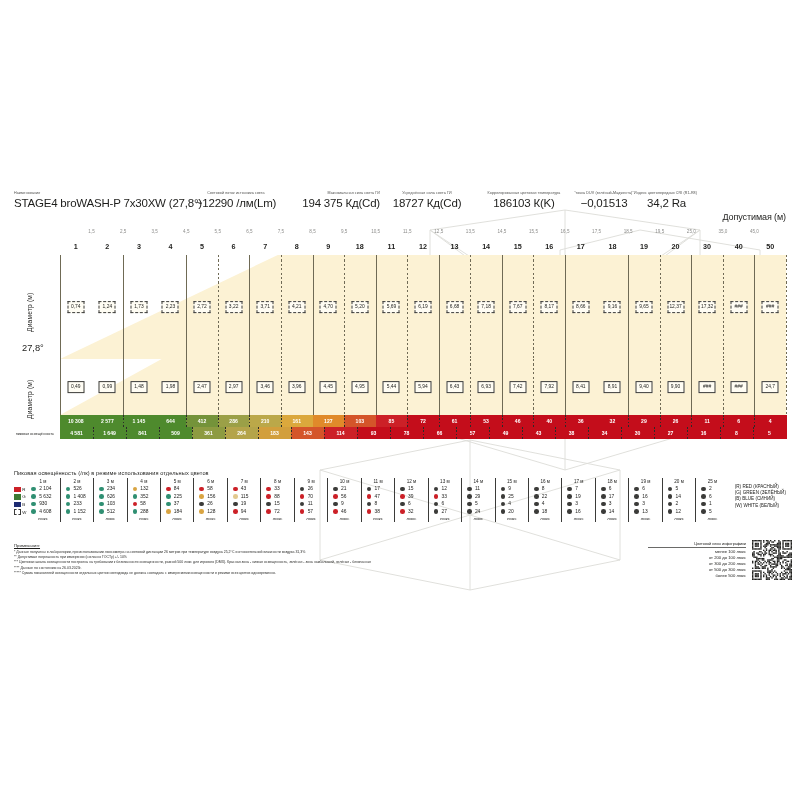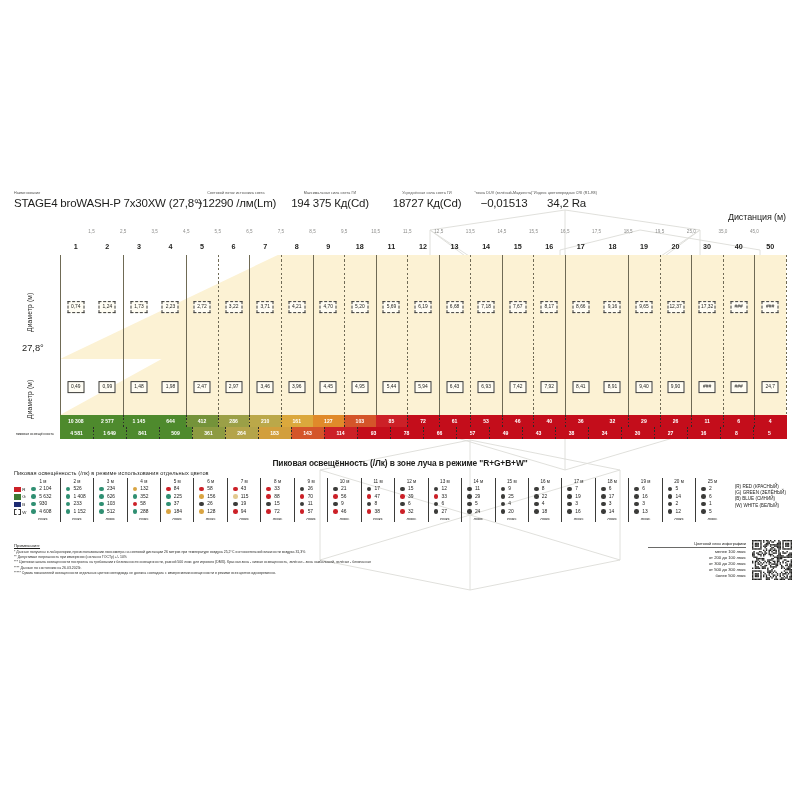--- a/index.html
+++ b/index.html
@@ -32,21 +32,21 @@
     line-height:5px; white-space:nowrap;
   }
   .hdr-val {
     font-size:11.5px; line-height:14px; white-space:nowrap;
     font-family:"Liberation Sans", sans-serif;
     letter-spacing:-.2px;
   }
   .hdr-c0 { width:178px; }
   .hdr-c1 { width:88px; text-align:center; }
   .hdr-c2 { width:100px; text-align:center; }
-  .hdr-c3 { width:100px; text-align:center; }
+  .hdr-c3 { width:100px; text-align:center;align-items:flex-end; }
   .hdr-c4 { width:94px;  text-align:center; }
   .hdr-c5 { width:100px; text-align:center; }
   .hdr-c6 { width:60px;  text-align:center; }
   .hdr-c7 { width:52px;  text-align:right; }
   .hdr-c1 .hdr-lbl,.hdr-c2 .hdr-lbl,.hdr-c3 .hdr-lbl,.hdr-c4 .hdr-lbl,
   .hdr-c5 .hdr-lbl,.hdr-c6 .hdr-lbl,.hdr-c7 .hdr-lbl { text-align:center; }
   .hdr-c7 .hdr-lbl { text-align:right; }
 
   
   .orange-bar {
@@ -197,31 +197,35 @@
       <div class="hdr-val">~12290 /лм(Lm)</div>
     </div>
     <div class="hdr-cell hdr-c3">
       <div class="hdr-lbl">Максимальная сила света ГИ</div>
       <div class="hdr-val">194 375 Кд(Cd)</div>
     </div>
     <div class="hdr-cell hdr-c4">
       <div class="hdr-lbl">Усреднённая сила света ГИ</div>
       <div class="hdr-val">18727 Кд(Cd)</div>
     </div>
+    <div class="hdr-cell hdr-c5">
+      <div class="hdr-lbl">Коррелированная цветовая температура</div>
+      <div class="hdr-val">186103 К(K)</div>
+    </div>
     <div class="hdr-cell hdr-c6">
       <div class="hdr-lbl">"точка DUV (зелёный-Маджента)"</div>
       <div class="hdr-val">−0,01513</div>
     </div>
     <div class="hdr-cell hdr-c7">
       <div class="hdr-lbl">Индекс цветопередачи CRI (R1-R8)</div>
       <div class="hdr-val">34,2 Ra</div>
     </div>
   </div>
 
-  <div class="dist-label">Дистанция (м)</div>
+  <div class="dist-label">Допустимая (м)</div>
 
   <div class="tbl" id="tbl">
     <div class="halfrow" id="halfrow">
         <div class="hl" style="left: 31.5652px;">1,5</div>
         <div class="hl" style="left: 63.1304px;">2,5</div>
         <div class="hl" style="left: 94.6957px;">3,5</div>
         <div class="hl" style="left: 126.261px;">4,5</div>
         <div class="hl" style="left: 157.826px;">5,5</div>
         <div class="hl" style="left: 189.391px;">6,5</div>
         <div class="hl" style="left: 220.957px;">7,5</div>
@@ -510,21 +514,20 @@
           <div class="sv" style="left: 676.5px;">8</div>
           <div class="sv" style="left: 709.5px;">5</div>
         </div>
     </div>
   </div>
 
   <div class="sidecap" style="left:26px; top:272px; height:80px;">Диаметр (м)</div>
   <div class="sidecap" style="left:26px; top:372px; height:54px;">Диаметр (м)</div>
   <div class="angcap" style="top:343px;">27,8°</div>
   <div class="peakside" style="top:432px;">пиковая освещённость</div>
-  <div class="peakcap" style="top:458px;">Пиковая освещённость (/Лк) в зоне луча в режиме "R+G+B+W"</div>
 
   <div class="legwrap">
     <div class="legtitle">Пиковая освещённость (/лк) в режиме использования отдельных цветов</div>
     <div class="legtable" id="legtable">
       <div class="legswatches" id="legswatches">
           <div class="swrow">
             <div class="sw" style="background: rgb(204, 32, 39);"></div>
             <div class="swlbl">R</div>
           </div>
           <div class="swrow">

